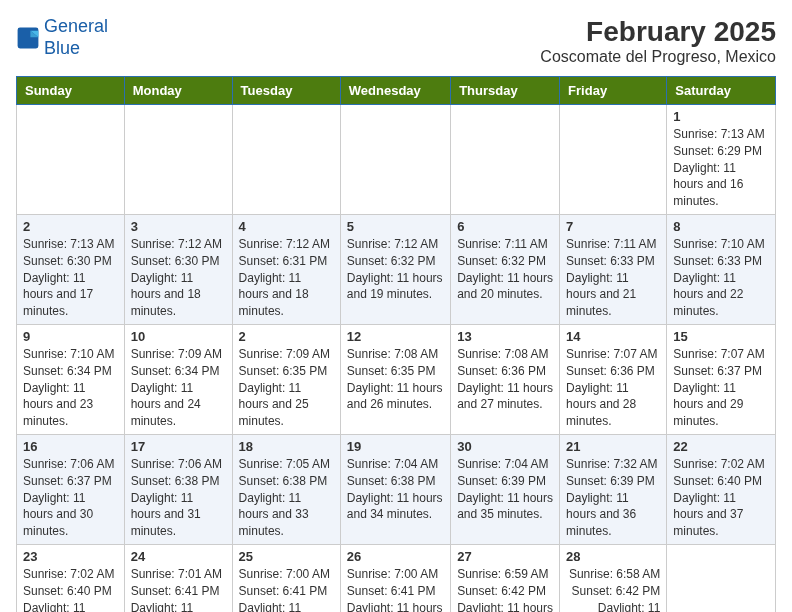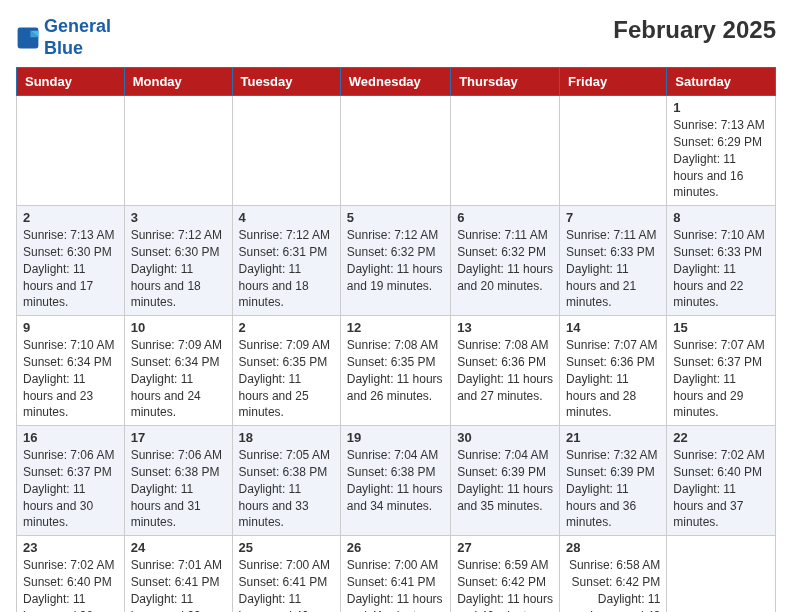--- a/index.html
+++ b/index.html
@@ -27,35 +27,35 @@
     .logo-icon {
       width: 24px;
       height: 24px;
       margin-right: 4px;
     }
     .title-section {
       text-align: right;
       margin-bottom: 6px;
     }
     .calendar-title {
-      font-size: 24px;
+      font-size: 28px;
       font-weight: bold;
       color: #333;
     }
     .calendar-subtitle {
       font-size: 16px;
       color: #333;
     }
     .calendar-table {
       width: 100%;
       border-collapse: collapse;
       border: 1px solid #ccc;
     }
     .calendar-table th {
-      background-color: #b91c1c;
+      background-color: #4d7c0f;
       color: white;
       font-size: 13px;
       font-weight: bold;
       padding: 6px 8px;
       text-align: left;
       border: 1px solid #2a6faf;
     }
     .calendar-table td {
       vertical-align: top;
       border: 1px solid #ccc;
@@ -95,27 +95,28 @@
 <body>
 
 <div class="top-right-area">
   <div class="header-logo">
     <svg class="logo-icon" viewBox="0 0 30 30">
       <rect x="2" y="2" width="26" height="26" rx="3" fill="#1a5fa8"></rect>
       <polygon points="18,6 28,14 28,6" fill="#4ab8e8"></polygon>
       <polygon points="18,6 28,14 18,14" fill="#3a9fd4"></polygon>
     </svg>
     <div>
-      <span class="logo-text" style="color:#1a5fa8; font-size:18px; font-weight:bold; line-height:1.2;">
+      <span class="logo-text" style="color:#1a5fa8; font-size:18px; font-weight:normal; line-height:1.2;">
         <span>General</span><span style="display:block;">Blue</span>
       </span>
     </div>
   </div>
   <div class="title-section">
     <div class="calendar-title">February 2025</div>
+    <div class="calendar-subtitle">Coscomate del Progreso, Mexico</div>
   </div>
 </div>
 
 <table class="calendar-table">
   <thead>
     <tr>
     <th>Sunday</th>
         <th>Monday</th>
         <th>Tuesday</th>
         <th>Wednesday</th>

